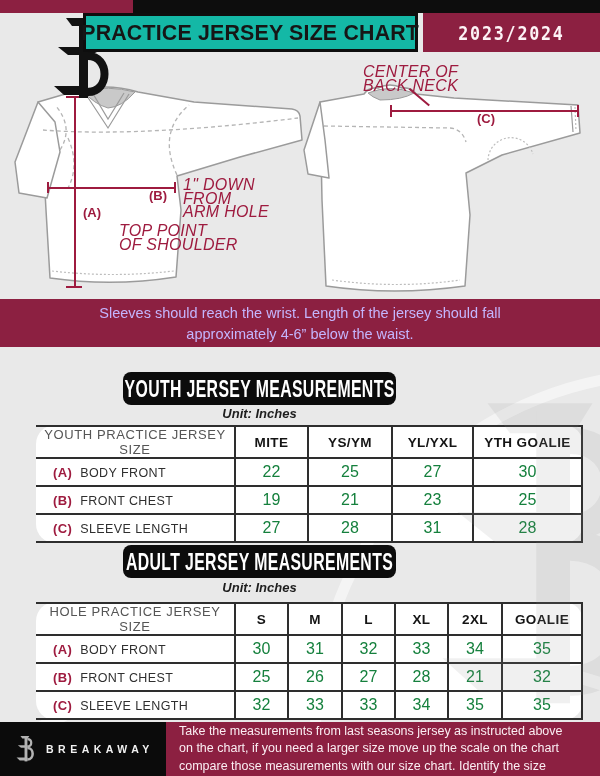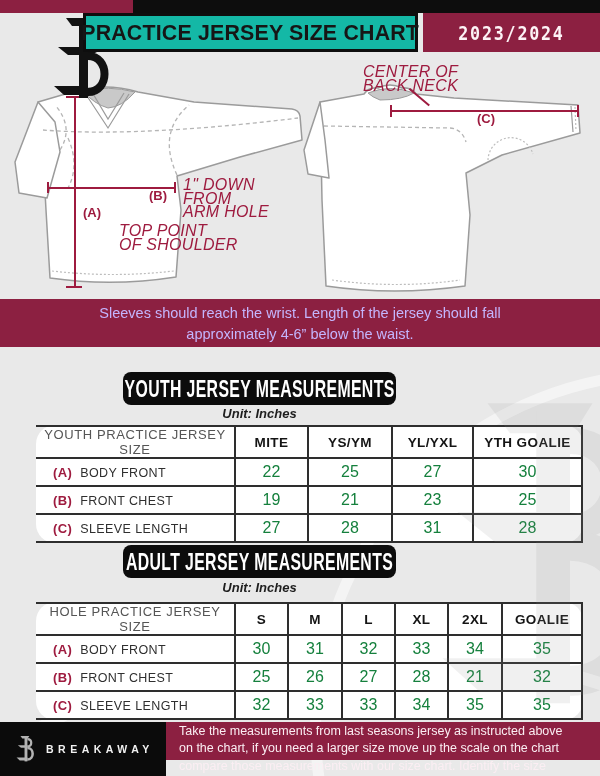--- a/index.html
+++ b/index.html
@@ -60,21 +60,21 @@
   .size-table thead th.size-label-cell{font-weight:normal;color:#555;font-size:13px;letter-spacing:.6px;}
   .size-table tbody td{height:28px;font-size:16px;color:#15803d;}
   .size-table tbody td.row-label-cell{text-align:left;padding-left:17px;font-size:12.5px;color:#2f2f2f;letter-spacing:.4px;}
   .size-table .row-key{color:var(--annot);font-weight:bold;font-size:13px;margin-right:8px;}
 
   
   .footer{position:absolute;left:0;top:722px;width:600px;height:54px;z-index:6;}
   .footer-black{position:absolute;left:0;top:0;width:166px;height:54px;background:#0b0b0b;display:flex;align-items:center;padding-left:16px;}
   .footer-logo{width:19px;height:28px;color:#b3b3b3;flex:none;}
   .wordmark{color:#f2f2f2;font-size:10.5px;font-weight:bold;letter-spacing:4.5px;margin-left:11px;white-space:nowrap;}
-  .footer-maroon{position:absolute;left:166px;top:0;width:434px;height:38px;background:var(--maroon);color:#fbeef3;font-size:12.5px;line-height:17.3px;padding:1px 8px 0 13px;}
+  .footer-maroon{position:absolute;left:166px;top:0;width:434px;height:54px;background:var(--maroon);color:#fbeef3;font-size:12.5px;line-height:17.3px;padding:1px 8px 0 13px;}
 
   .jersey-line{stroke:#9b9b9b;stroke-width:1.5;fill:#ffffff;stroke-linejoin:round;}
   .jersey-seam{stroke:#b5b5b5;stroke-width:1.3;fill:none;stroke-dasharray:4 3;}
   .jersey-stitch{stroke:#bdbdbd;stroke-width:1.2;fill:none;stroke-dasharray:2 2;}
   .jersey-thin{stroke:#9b9b9b;stroke-width:1.2;fill:none;}
   .neck-fill{fill:#c9c9c9;stroke:#9b9b9b;stroke-width:1;}
 </style>
 </head>
 <body>
 

